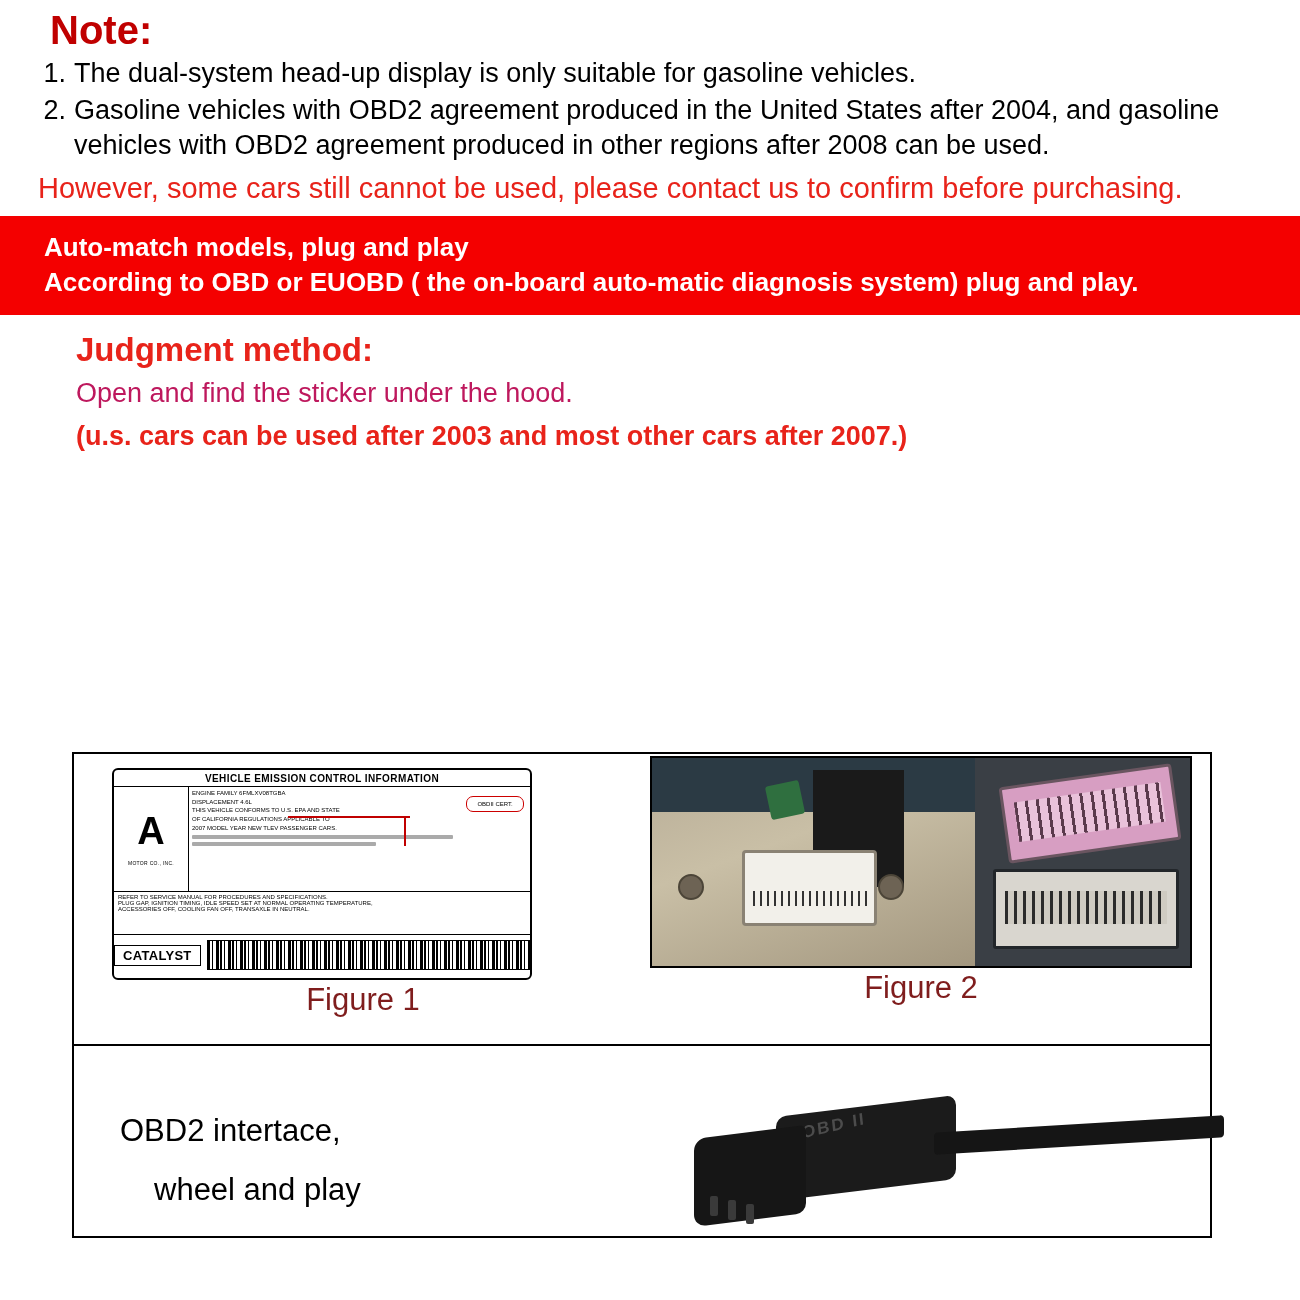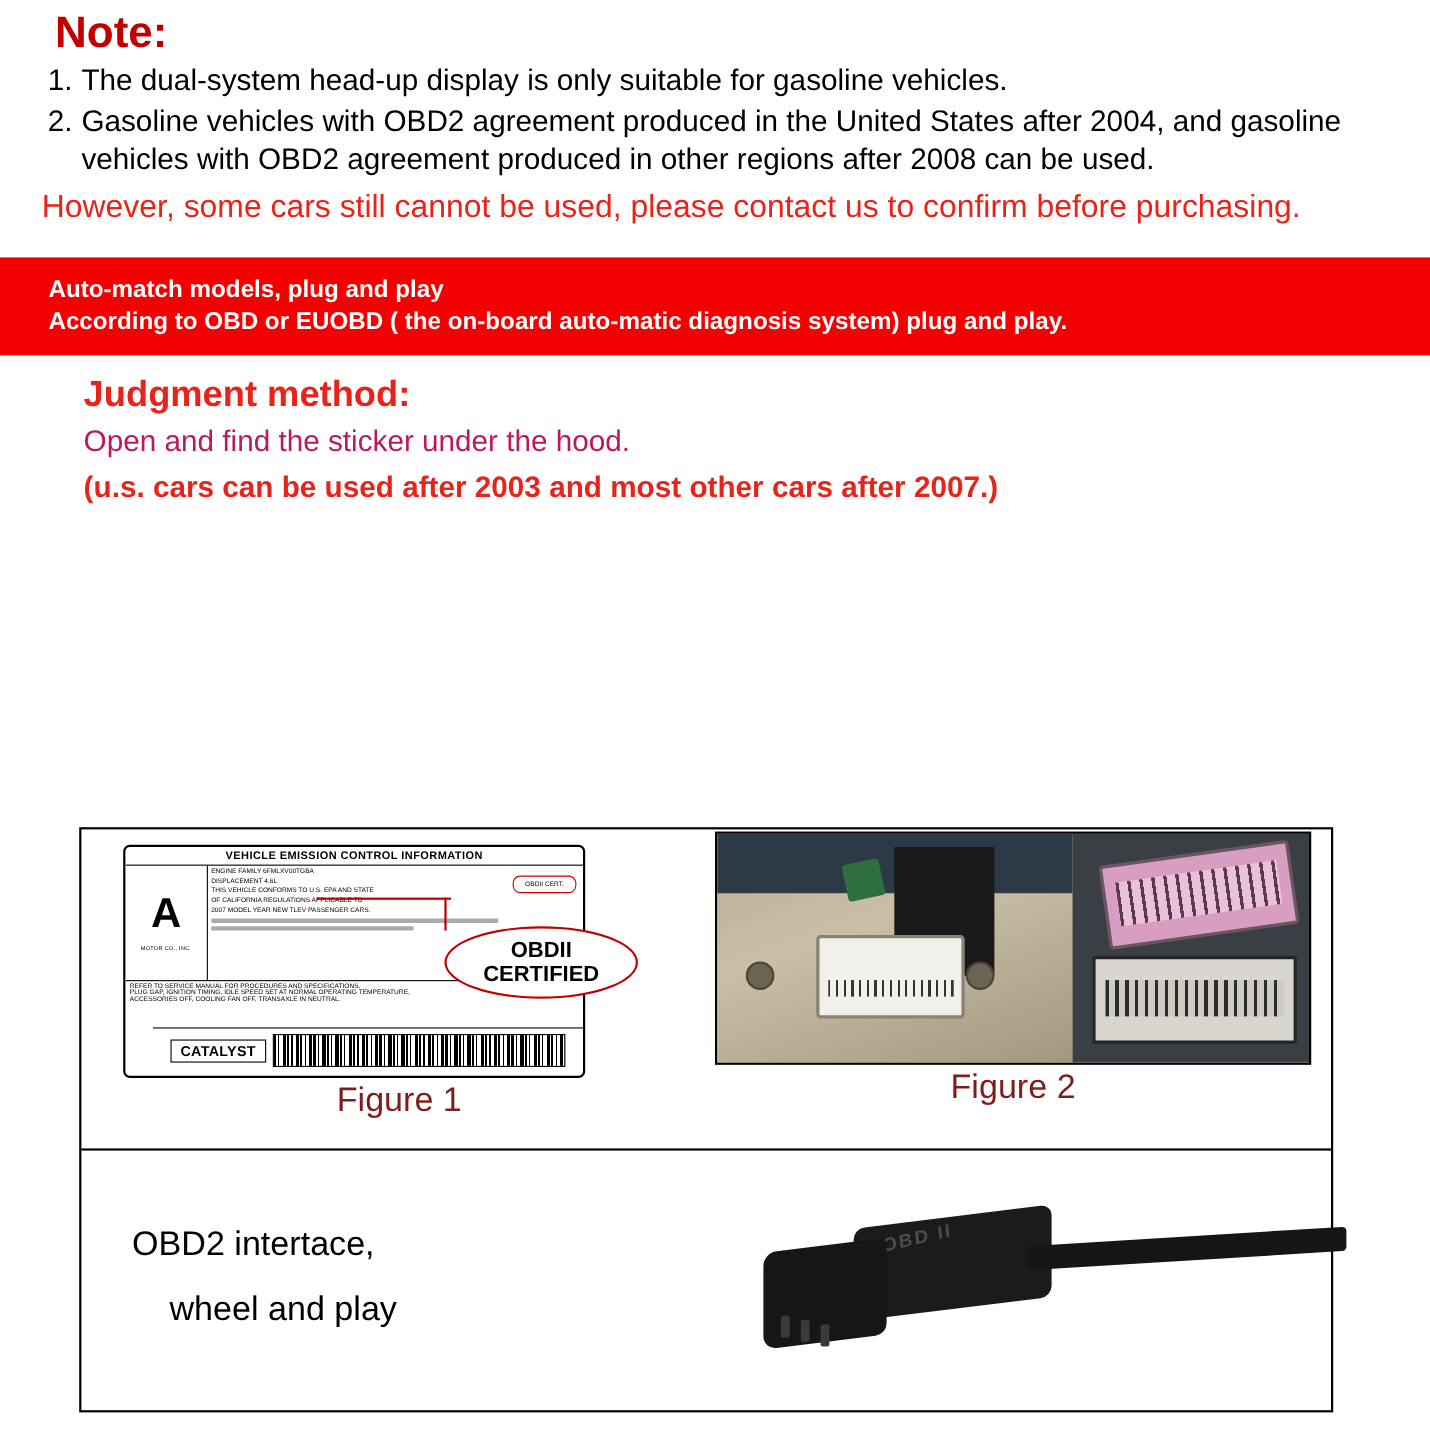--- a/index.html
+++ b/index.html
@@ -53,23 +53,23 @@
     font-size: 29px;
     color: #e8231a;
     line-height: 1.25;
     margin: 6px 0 0 8px;
   }
 
   
   .red-banner {
     background: #f40000;
     color: #ffffff;
-    margin-top: 28px;
+    margin-top: 10px;
     padding: 14px 30px 16px 44px;
-    font-size: 22px;
+    font-size: 26px;
     font-weight: bold;
     line-height: 1.33;
   }
   .red-banner div { white-space: normal; }
 
   
   .judgment-block {
     padding: 12px 26px 0 40px;
     margin-left: 36px;
   }
@@ -168,23 +168,22 @@
   .el-mid {
     border-top: 1px solid #000;
     padding: 2px 4px;
     height: 38px;
   }
   .el-bottom {
     border-top: 1px solid #000;
     display: flex;
     align-items: center;
     height: 40px;
-    padding: 0 16px;
+    padding: 0 0;
     gap: 6px;
-    margin-left: 25px;
   }
   .el-catalyst {
     border: 1px solid #000;
     font-size: 13px;
     font-weight: bold;
     padding: 2px 8px;
     letter-spacing: .3px;
   }
   .el-barcode {
     flex: 1;
@@ -329,21 +328,21 @@
   .ph-conn-pins {
     position: absolute;
     left: 5%; top: 26%;
     width: 90%; height: 44%;
     background: repeating-linear-gradient(to right, #2b2b2b 0 3px, #cfcbc2 3px 9px);
   }
 
   
   .figure-bottom {
     border-top: 2px solid #000;
-    height: 238px;
+    height: 192px;
     position: relative;
     box-sizing: border-box;
   }
   .obd-text {
     position: absolute;
     left: 46px;
     top: 56px;
     font-size: 31px;
     line-height: 1.9;
     color: #000;
@@ -481,24 +480,20 @@
         </div>
         <div class="el-bottom">
           <div class="el-catalyst">CATALYST</div>
           <div class="el-barcode"></div>
         </div>
         <div class="el-tinybox">OBDII CERT.</div>
       </div>
 
       <div class="callout-line cl1"></div>
       <div class="callout-line cl2"></div>
-      <div class="obd-callout">
-        <div>OBDII</div>
-        <div>CERTIFIED</div>
-      </div>
 
       <div class="fig-caption">Figure 1</div>
     </div>
 
     <div class="fig-cell fig-right">
       <div class="photo">
         <div class="ph-left">
           <div class="ph-darktop"></div>
           <div class="ph-green"></div>
           <div class="ph-black-block"></div>

